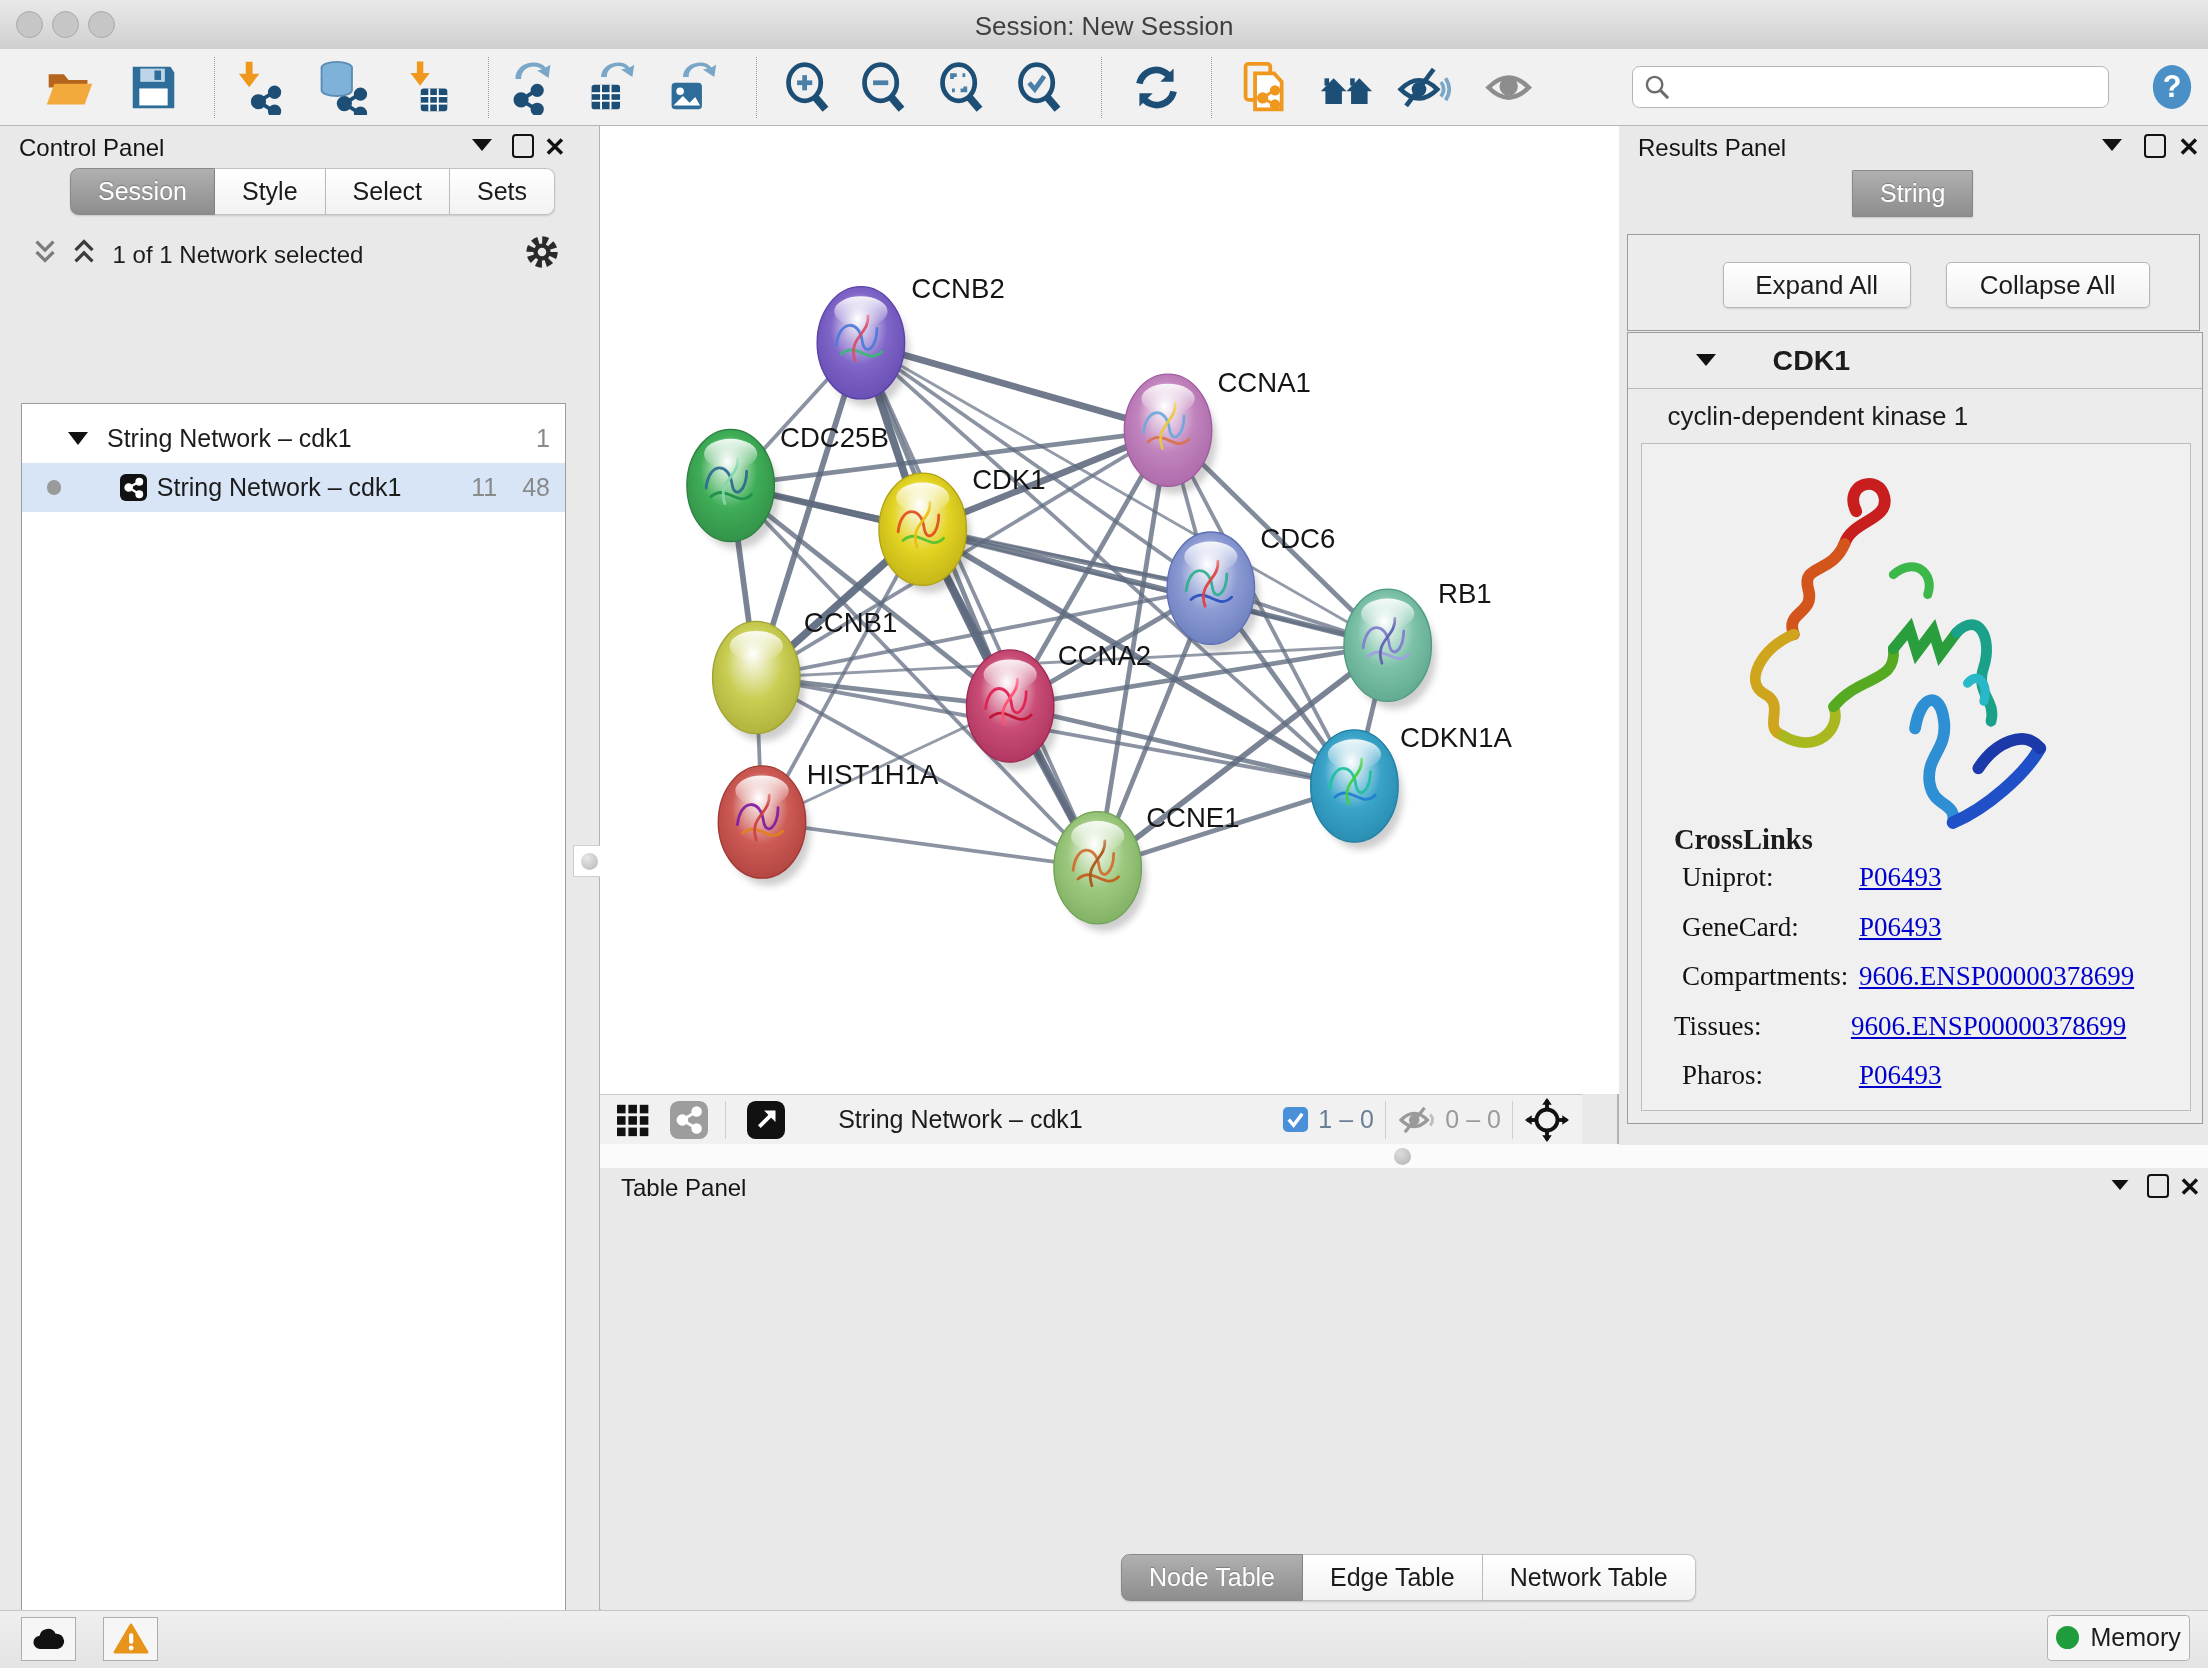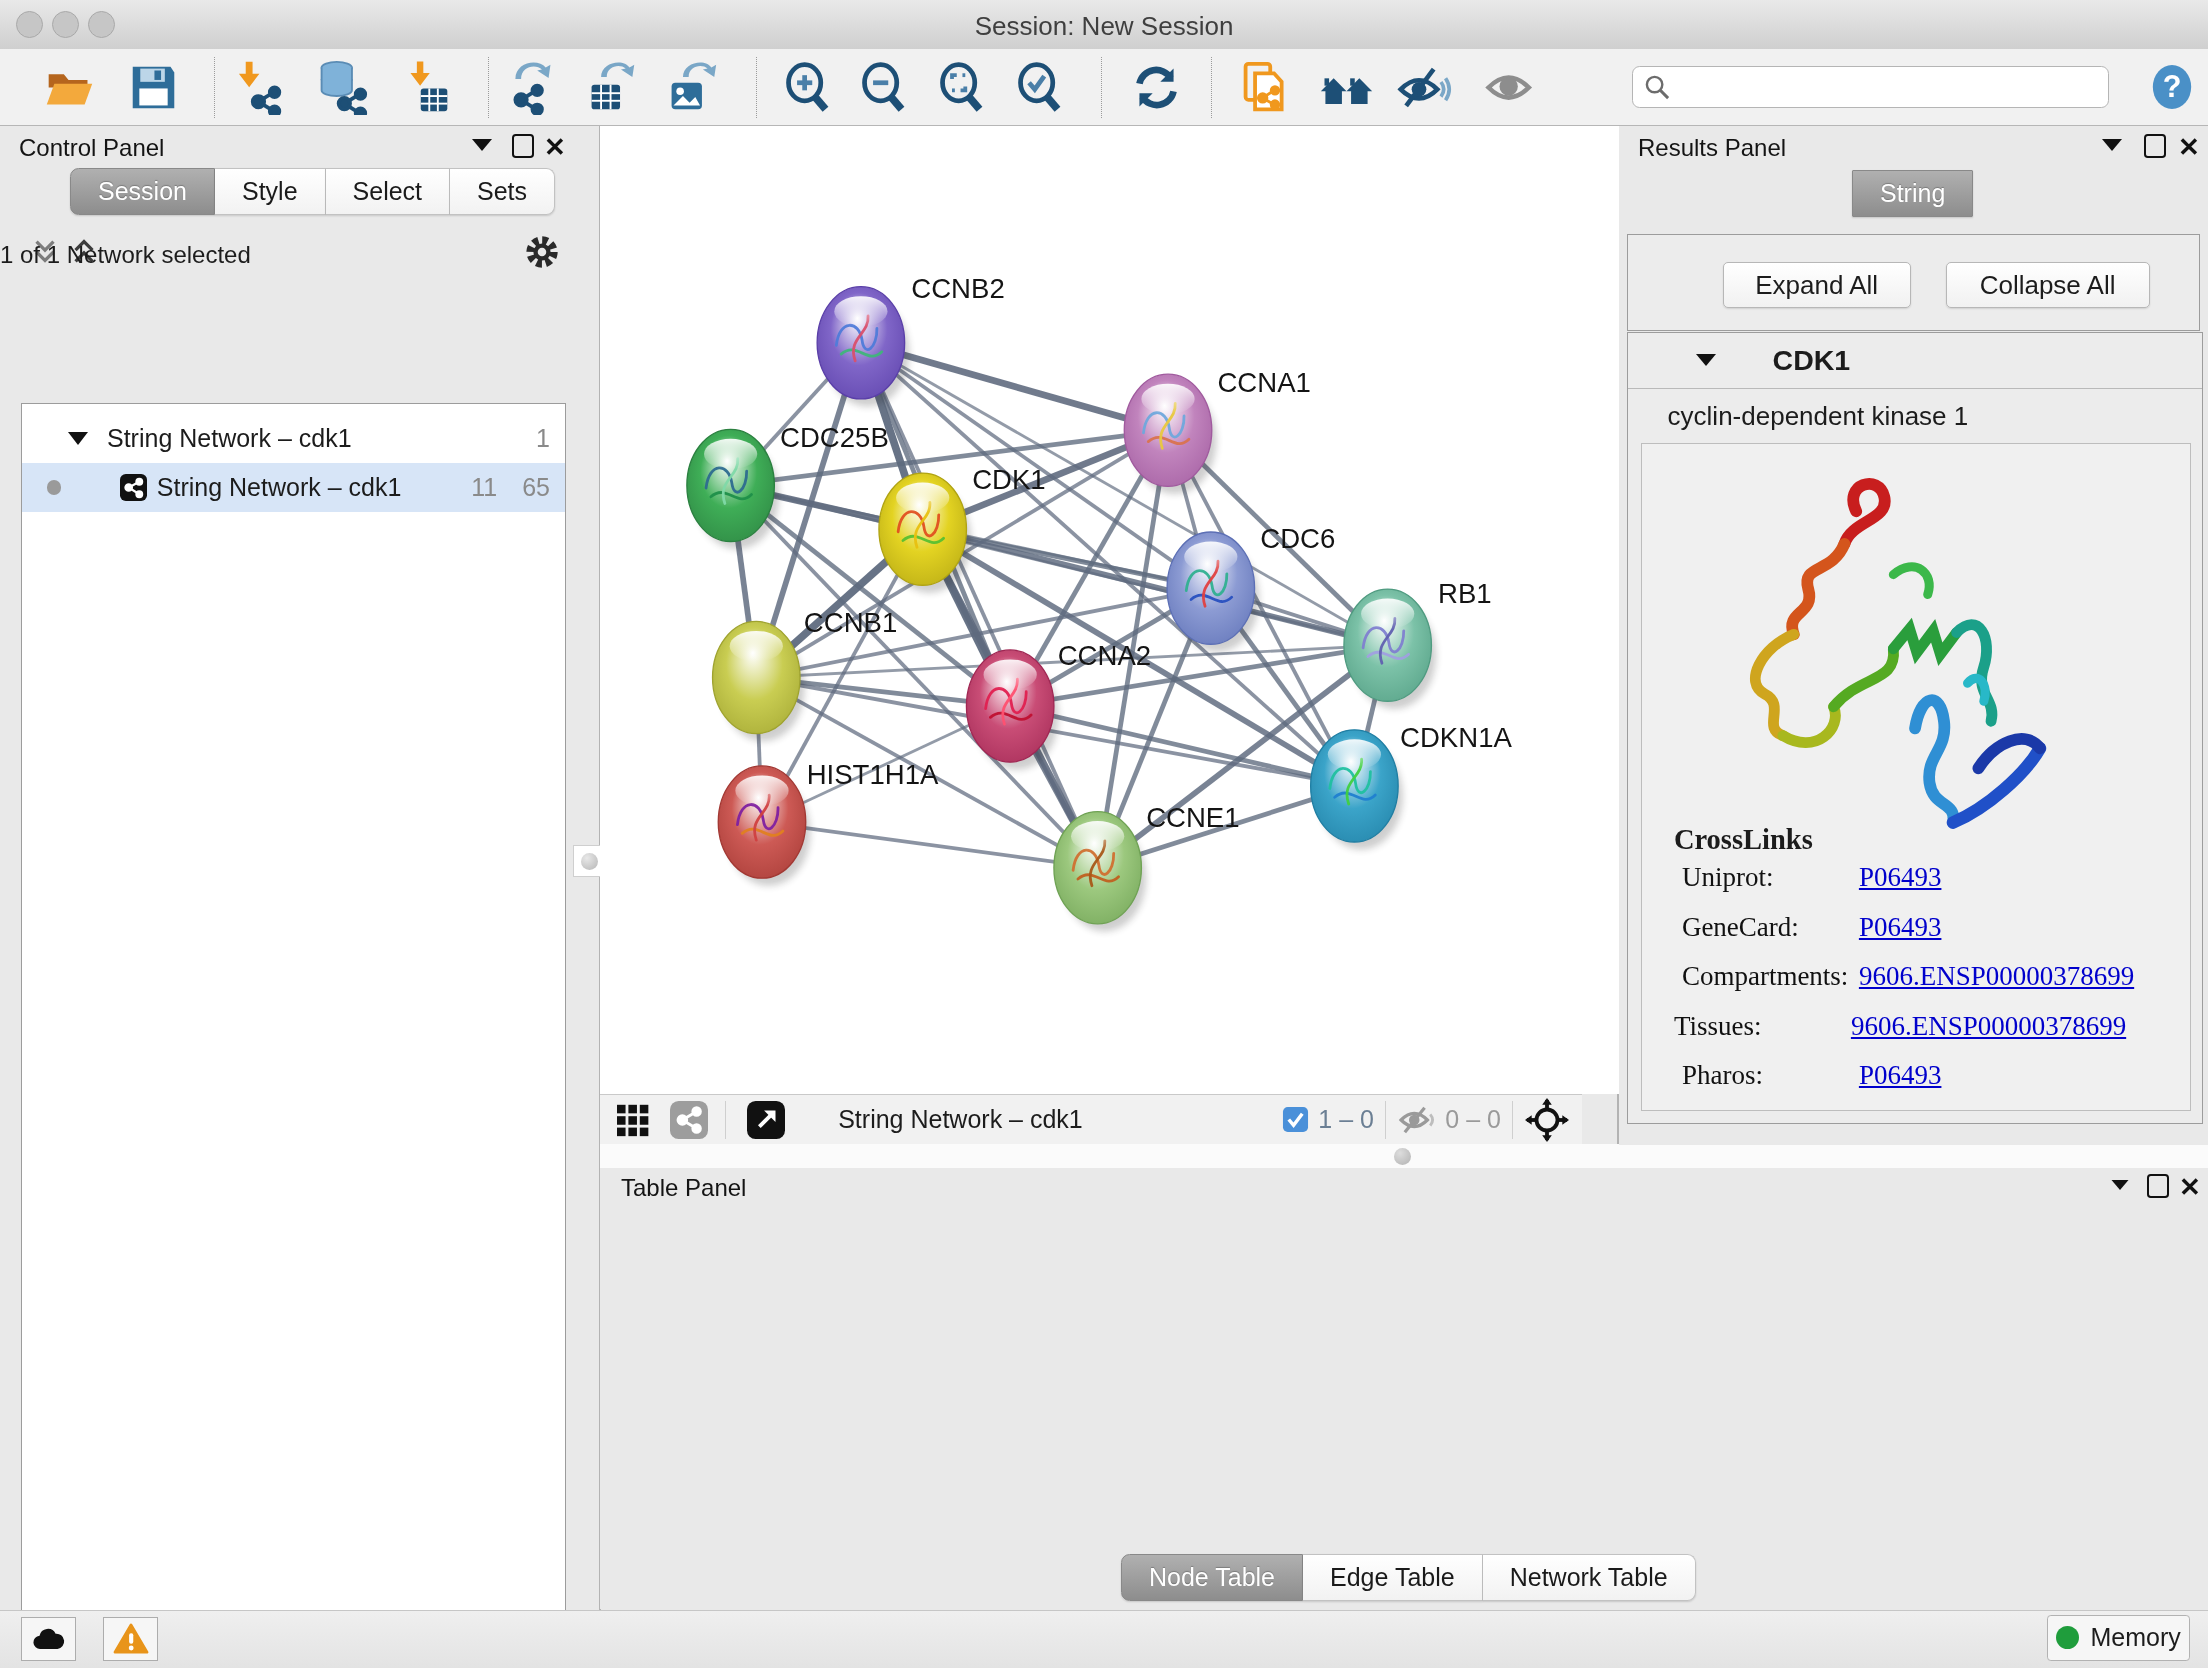--- a/index.html
+++ b/index.html
@@ -297,21 +297,21 @@
       </svg>
     </div>
     <div class="abs" style="left:68px;top:110px">
       <svg width="32" height="32" viewBox="0 0 34 34">
         <g fill="none" stroke="#3c3c3c" stroke-width="3.5">
             <path d="M8 15 l9 -9 9 9"></path>
             <path d="M8 27 l9 -9 9 9"></path>
           </g>
       </svg>
     </div>
-    <div class="abs" style="left:0;top:115px;width:476px;font-size:24px">1 of 1 Network selected</div>
+    <div class="abs" style="left:0;top:115px;width:476px;text-align:center;font-size:24px">1 of 1 Network selected</div>
     <div class="abs" style="left:523px;top:107px">
       <svg width="38" height="38" viewBox="0 0 40 40">
         <circle cx="20" cy="20" r="12" fill="none" stroke="#2a2a2a" stroke-width="9" stroke-dasharray="5.5 3.9"></circle>
         <circle cx="20" cy="20" r="9" fill="#2a2a2a"></circle>
           <circle cx="20" cy="20" r="4.5" fill="#e9e9e9"></circle>
       </svg>
     </div>
 
     <div class="abs treebox">
       <div class="trow" style="top:9.5px">
@@ -326,21 +326,21 @@
           <g stroke="#fff" stroke-width="2.2" fill="#fff">
             <line x1="9" y1="14" x2="20" y2="8"></line>
               <line x1="9" y1="14" x2="20" y2="21"></line>
             <circle cx="9" cy="14" r="3.4"></circle>
               <circle cx="20" cy="8" r="3"></circle>
               <circle cx="20" cy="21" r="3"></circle>
           </g>
         </svg>
         <span style="margin-left:9.5px">String Network – cdk1</span>
         <span class="gray" style="margin-left:auto">11</span>
-        <span class="gray" style="margin-left:25px;margin-right:15px">65</span>
+        <span class="gray" style="margin-left:25px;margin-right:15px">48</span>
       </div>
     </div>
   </div>
 
   <div class="abs vdiv" style="left:599px;top:126px;height:1484px"></div>
   <div class="abs vdiv" style="left:1617px;top:126px;height:1019px"></div>
   <div class="abs handle" style="left:573px;top:845px;width:30px;height:30px">
       <i></i>
     </div>
   <div class="abs handle" style="left:1600px;top:626px;width:28.5px;height:28.5px">

